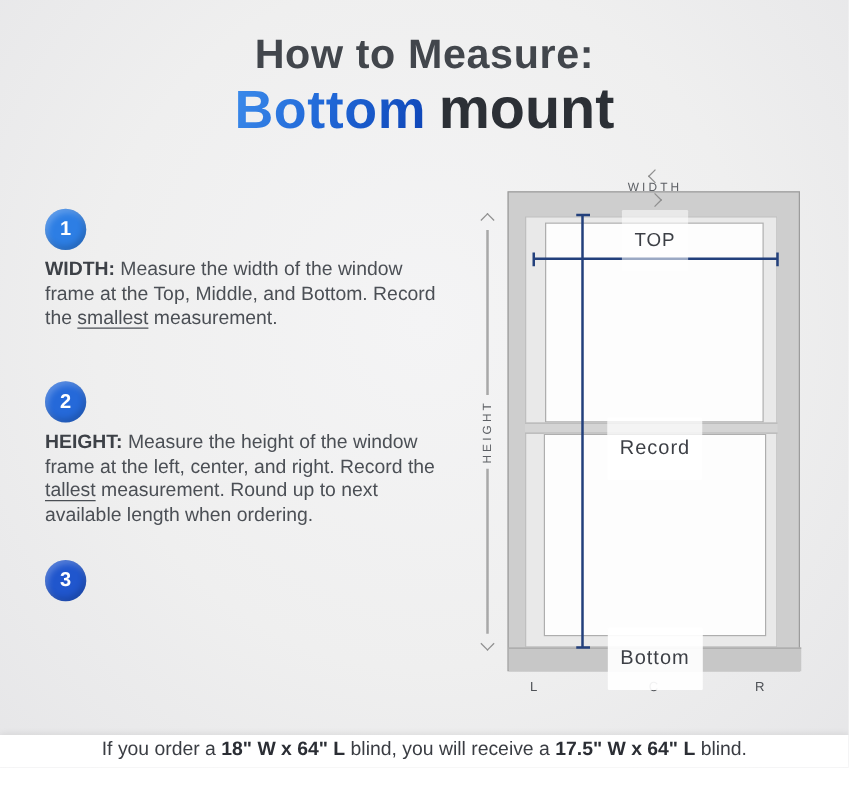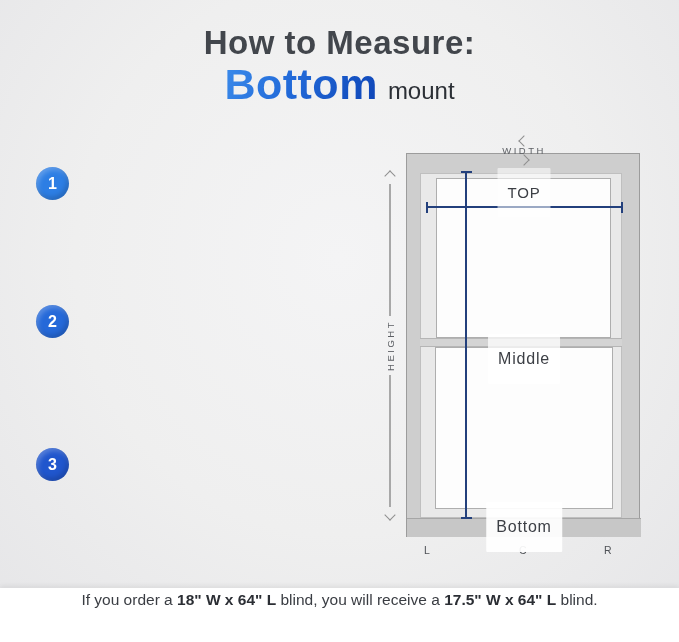--- a/index.html
+++ b/index.html
@@ -11,21 +11,21 @@
 
   
   .title-block{position:absolute;top:26px;left:0;right:0;text-align:center;line-height:1;}
   .title-line1{font-size:33px;font-weight:600;color:#42464c;letter-spacing:0.5px;}
   .title-line2{margin-top:4px;}
   .title-highlight{
     font-size:43px;font-weight:700;letter-spacing:0.5px;
     background:linear-gradient(115deg,#3c8ceb 0%,#2169d8 45%,#0e44b6 100%);
     -webkit-background-clip:text;background-clip:text;color:transparent;
   }
-  .title-rest{font-size:24px;font-weight:400;color:#2c3036;margin-left:10px;margin-top:36px;}
+  .title-rest{font-size:46px;font-weight:700;color:#2c3036;margin-left:10px;margin-top:36px;}
 
   
   .step{position:absolute;left:36px;width:316px;}
   .step-1{top:167px;}
   .step-2{top:305px;}
   .step-3{top:448px;}
   .step-circle{
     width:33px;height:33px;border-radius:50%;
     display:flex;align-items:center;justify-content:center;
     color:#ffffff;font-size:16px;font-weight:700;
@@ -113,43 +113,49 @@
 
   <div class="title-block">
     <div class="title-line1">How to Measure:</div>
     <div class="title-line2">
       <span class="title-highlight">Bottom</span><span class="title-rest">mount</span>
     </div>
   </div>
 
   <div class="step step-1">
     <div class="step-circle" style="background: rgb(45, 126, 228);">1</div>
+    <div class="step-text">
+      <span class="step-label">WIDTH:</span><span> Measure the width of the window frame at the Top, Middle, and Bottom. Record the </span><span class="step-underline">smallest</span><span> measurement.</span>
+    </div>
   </div>
 
   <div class="step step-2">
     <div class="step-circle" style="background: rgb(37, 105, 217);">2</div>
+    <div class="step-text">
+      <span class="step-label">HEIGHT:</span><span> Measure the height of the window frame at the left, center, and right. Record the </span><span class="step-underline">tallest</span><span> measurement. Round up to next available length when ordering.</span>
+    </div>
   </div>
 
   <div class="step step-3">
     <div class="step-circle" style="background: rgb(32, 86, 205);">3</div>
   </div>
 
   <div class="win-casing">
     <div class="win-opening"></div>
     <div class="win-pane pane-upper"></div>
     <div class="win-rail"></div>
     <div class="win-pane pane-lower"></div>
     <div class="win-sill"></div>
   </div>
 
   <div class="measure measure-h"></div>
   <div class="measure measure-v"></div>
 
   <div class="pos-chip chip-top">TOP</div>
-  <div class="pos-chip chip-middle">Middle</div>
+  <div class="pos-chip chip-middle">Record</div>
   <div class="pos-chip chip-bottom">Bottom</div>
 
   <div class="dim-arrow arrow-width">
     <span class="chev chev-left"></span>
     <span class="line"></span>
     <span class="dim-label">WIDTH</span>
     <span class="line"></span>
     <span class="chev chev-right"></span>
   </div>
 

